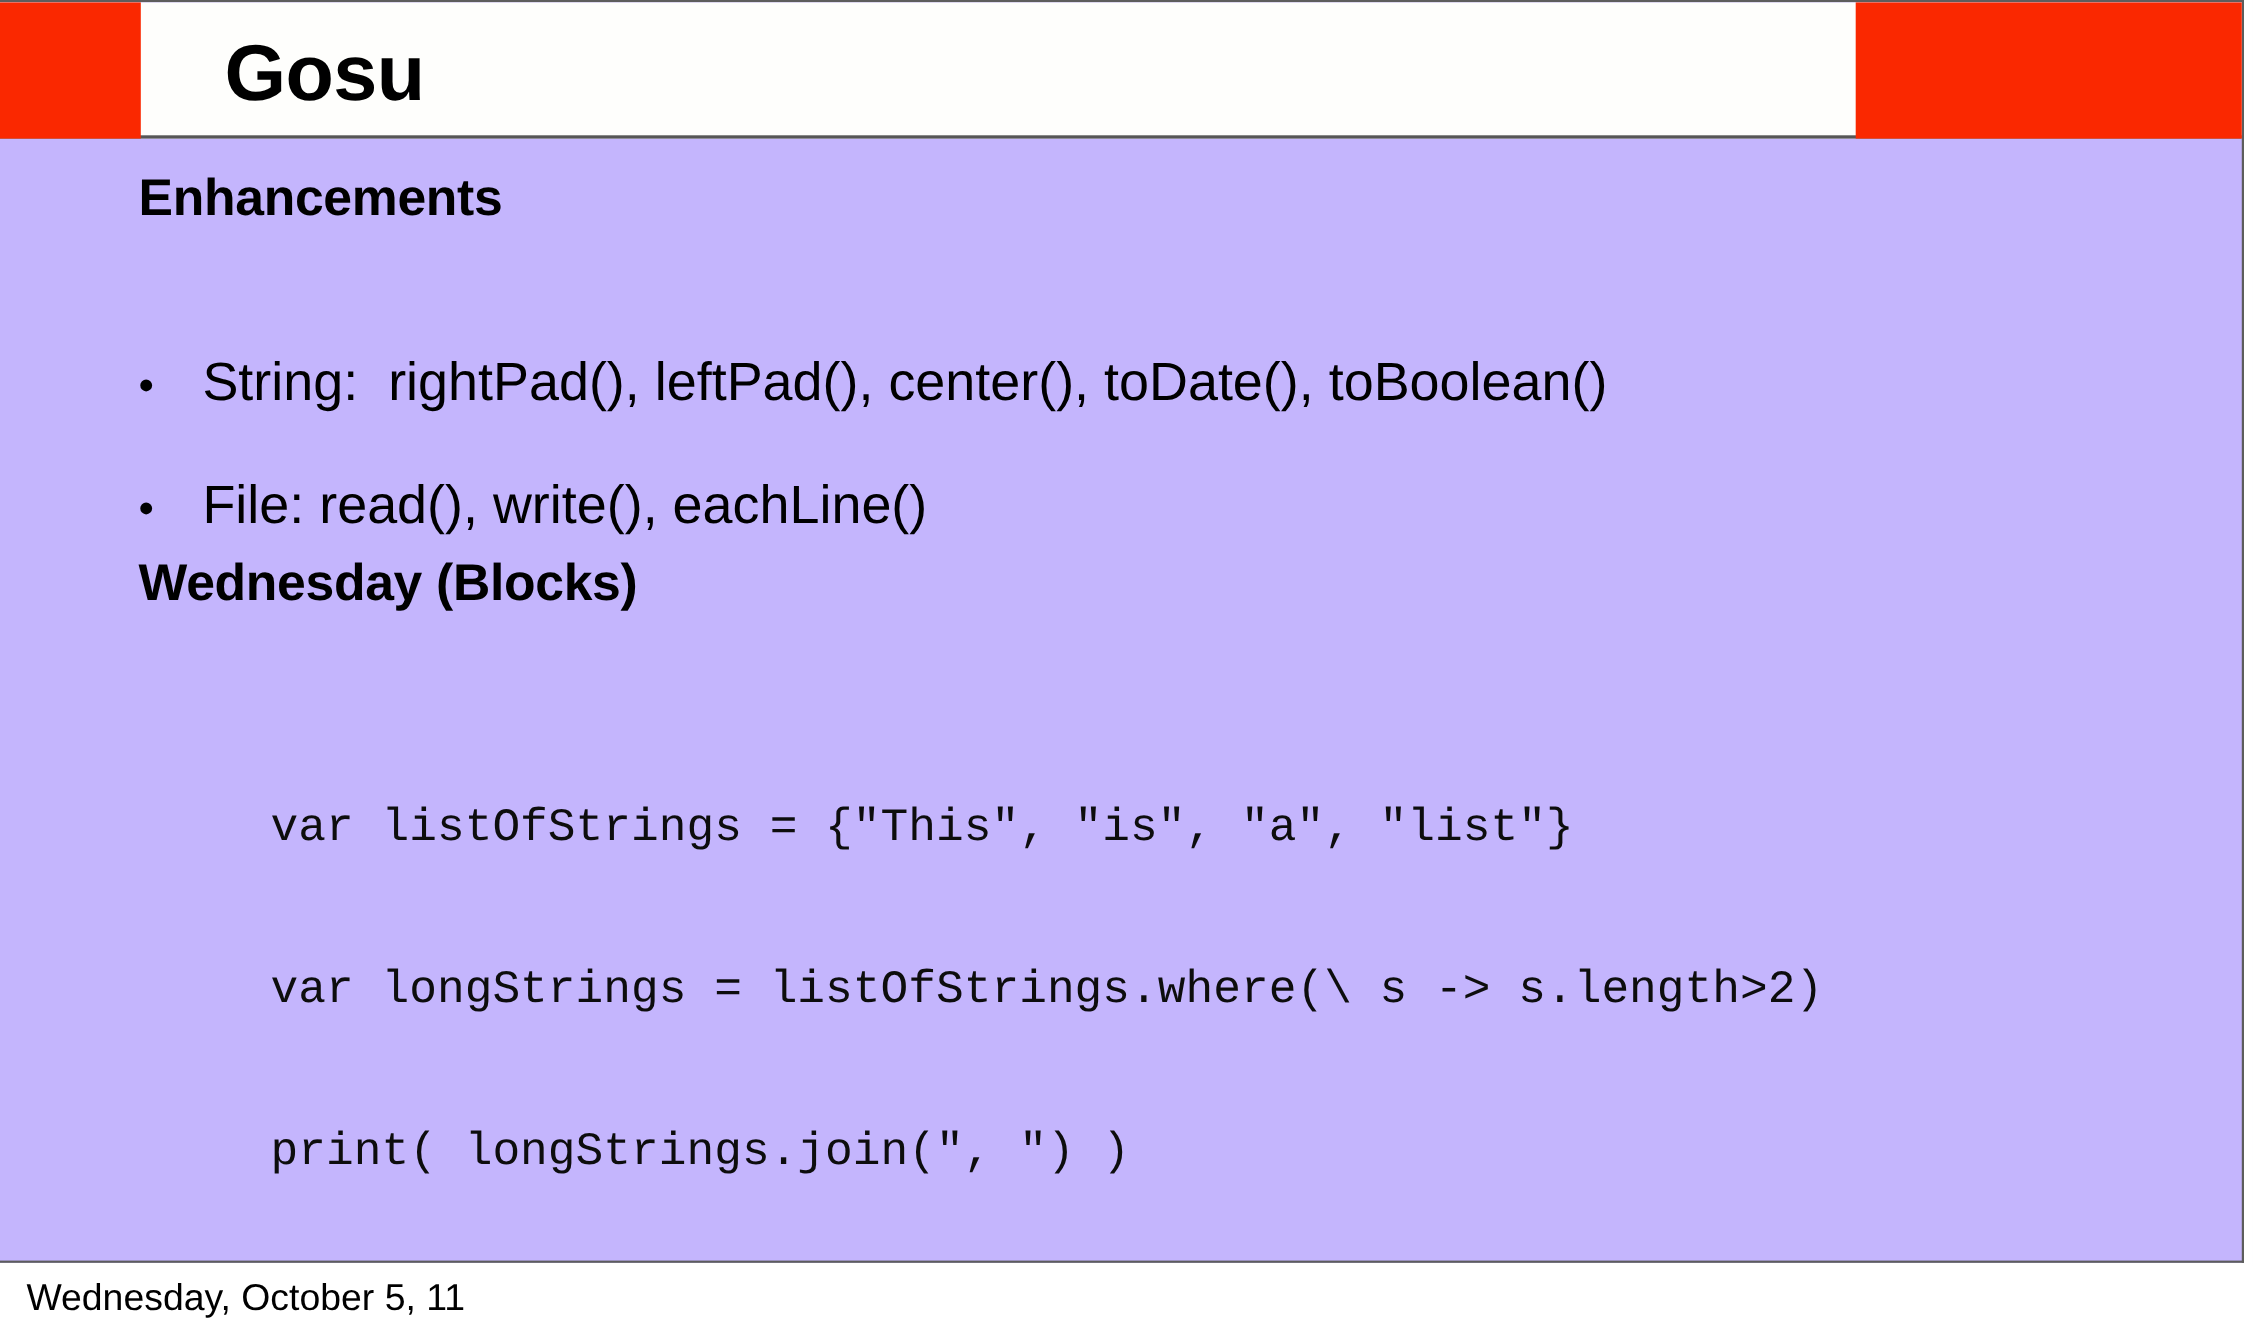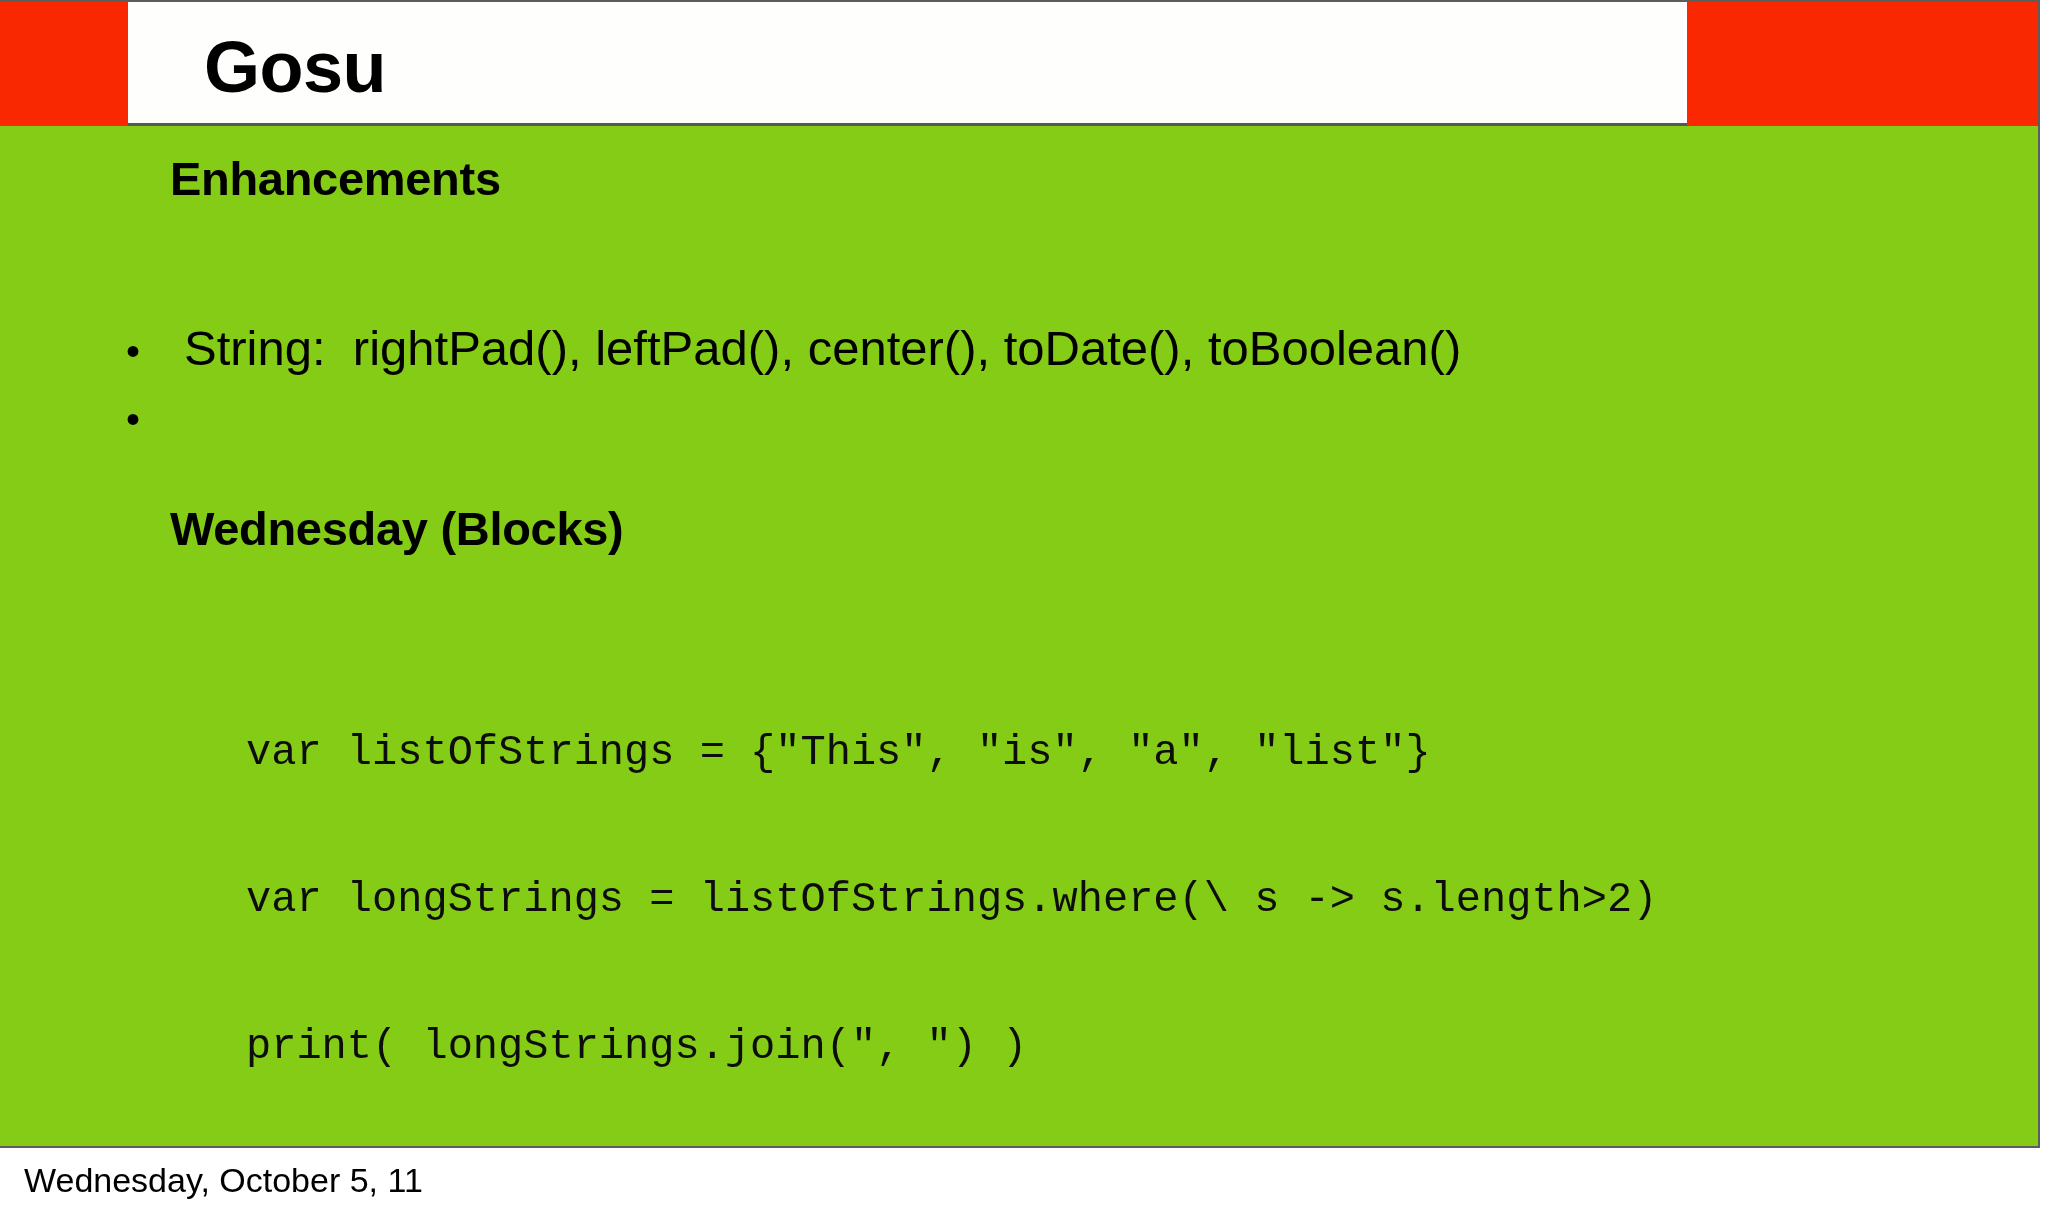--- a/index.html
+++ b/index.html
@@ -18,21 +18,21 @@
     background: #ffffff;
   }
 
   
   .slide-canvas {
     position: absolute;
     left: 0;
     top: 0;
     width: 2040px;
     height: 1148px;
-    background: #84cc16;
+    background: #c4b5fd;
     border: 2px solid #5d5d5d;
     border-left: none;
     overflow: hidden;
   }
 
   
   .header-band {
     position: absolute;
     left: 0;
     top: 0;
@@ -76,21 +76,20 @@
     right: 0;
     bottom: 0;
   }
 
   .section-heading {
     position: absolute;
     font-size: 47px;
     font-weight: bold;
     color: #000000;
     letter-spacing: -0.3px;
-    margin-left: 44px;
   }
   .heading-enhancements { left: 126px; top: 25px; }
   .heading-closures     { left: 126px; top: 375px; }
 
   .bullet-list {
     position: absolute;
     left: 126px;
     top: 148px;
     list-style: none;
   }
@@ -158,20 +157,21 @@
 
       <div class="section-heading heading-enhancements">Enhancements</div>
 
       <ul class="bullet-list">
         <li class="bullet-item">
           <span class="bullet-dot">•</span>
           <span class="bullet-text">String:  rightPad(), leftPad(), center(), toDate(), toBoolean()</span>
         </li>
         <li class="bullet-item">
           <span class="bullet-dot">•</span>
+          <span class="bullet-text">File: read(), write(), eachLine()</span>
         </li>
       </ul>
 
       <div class="section-heading heading-closures">Wednesday (Blocks)</div>
 
       <div class="code-block">
         <div class="code-line">var listOfStrings = {"This", "is", "a", "list"}</div>
         <div class="code-line">var longStrings = listOfStrings.where(\ s -&gt; s.length&gt;2)</div>
         <div class="code-line">print( longStrings.join(", ") )</div>
         

